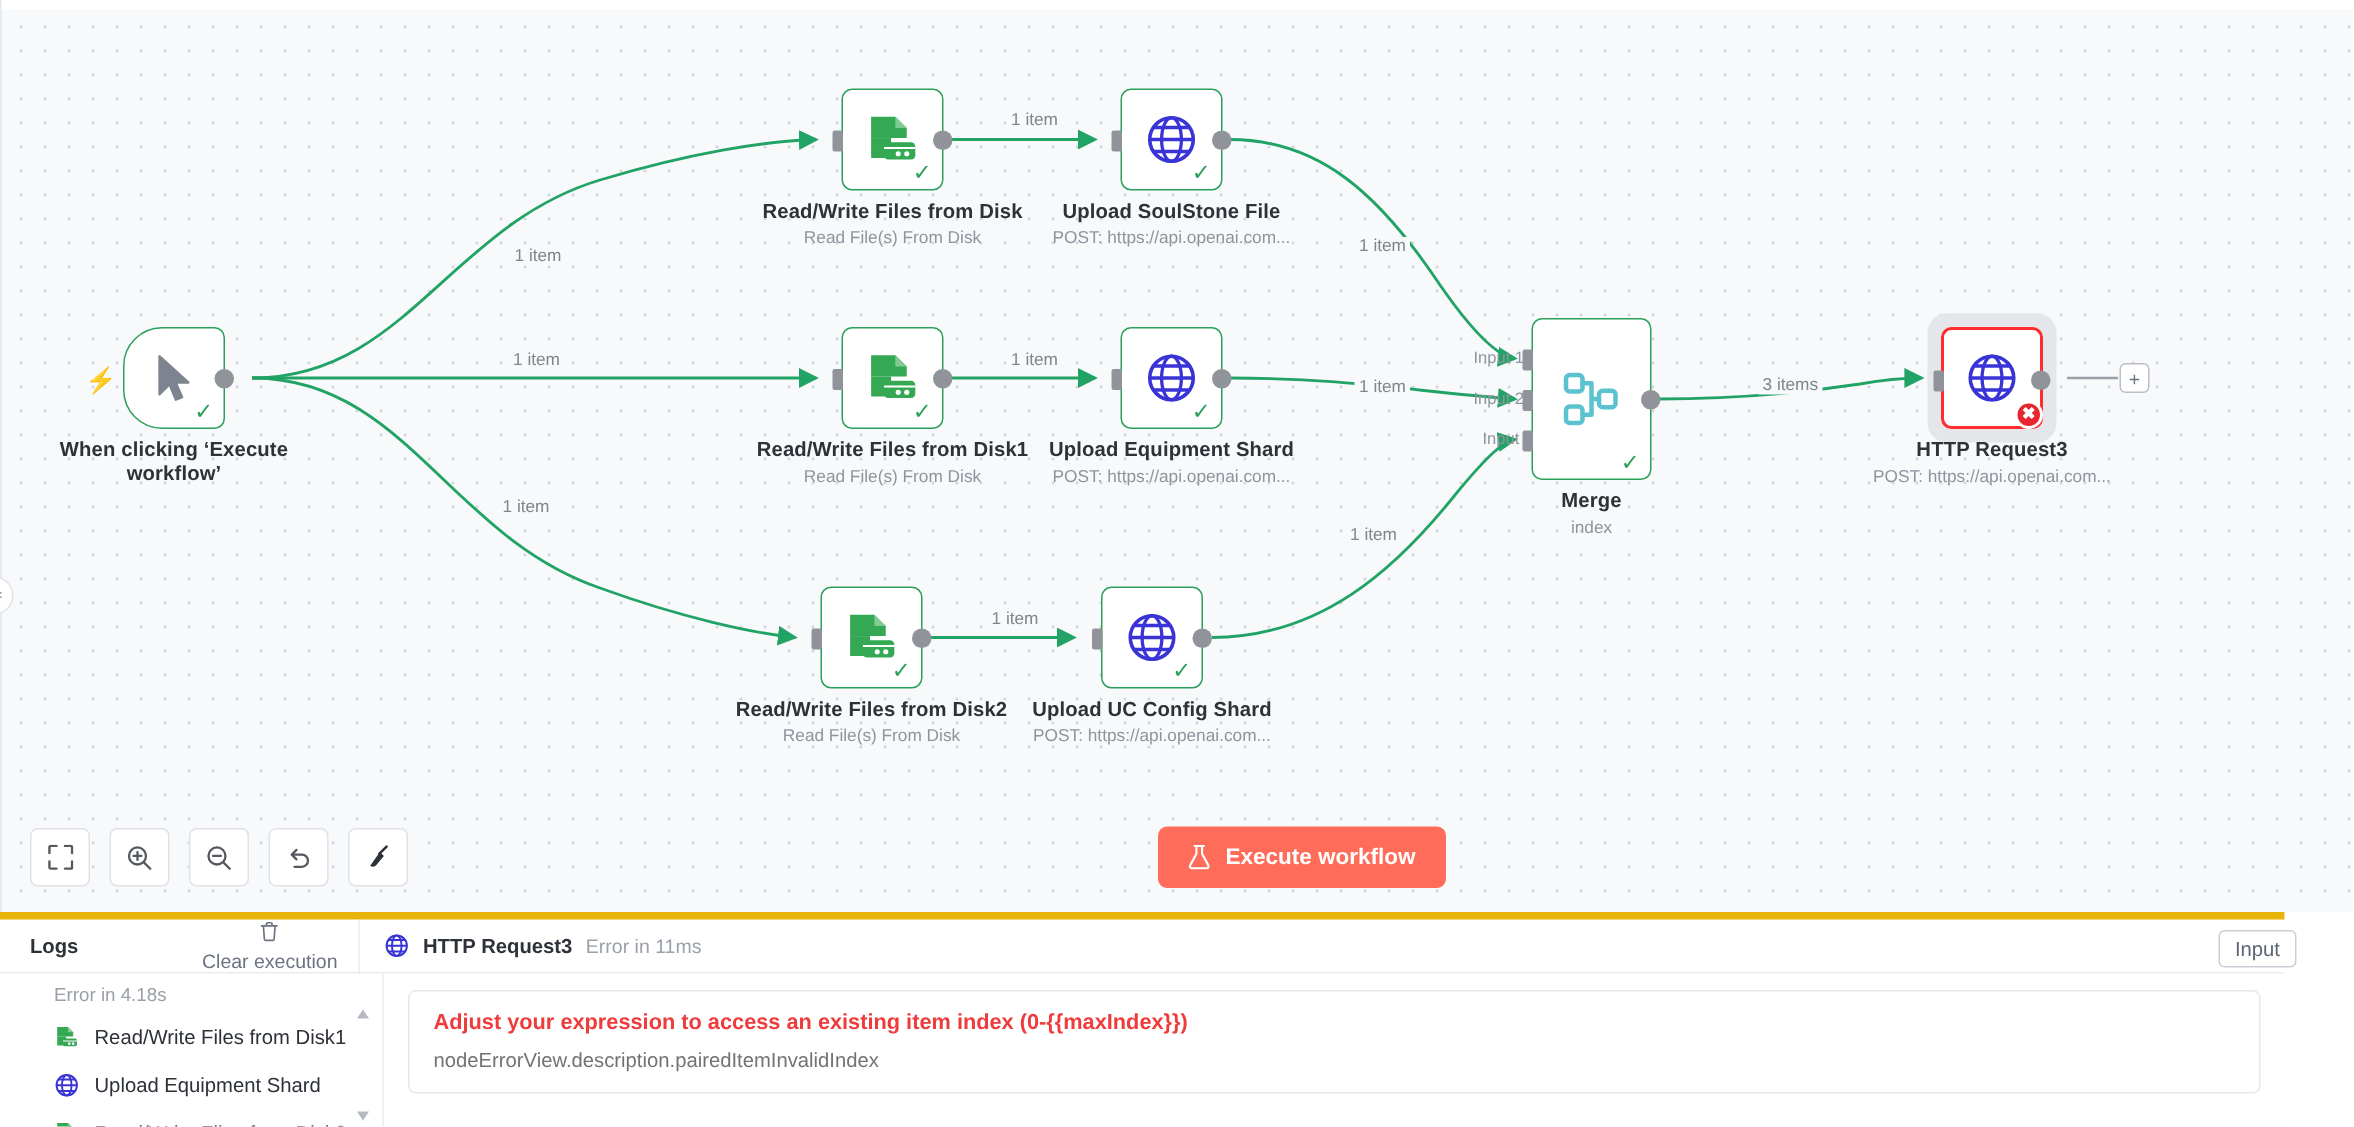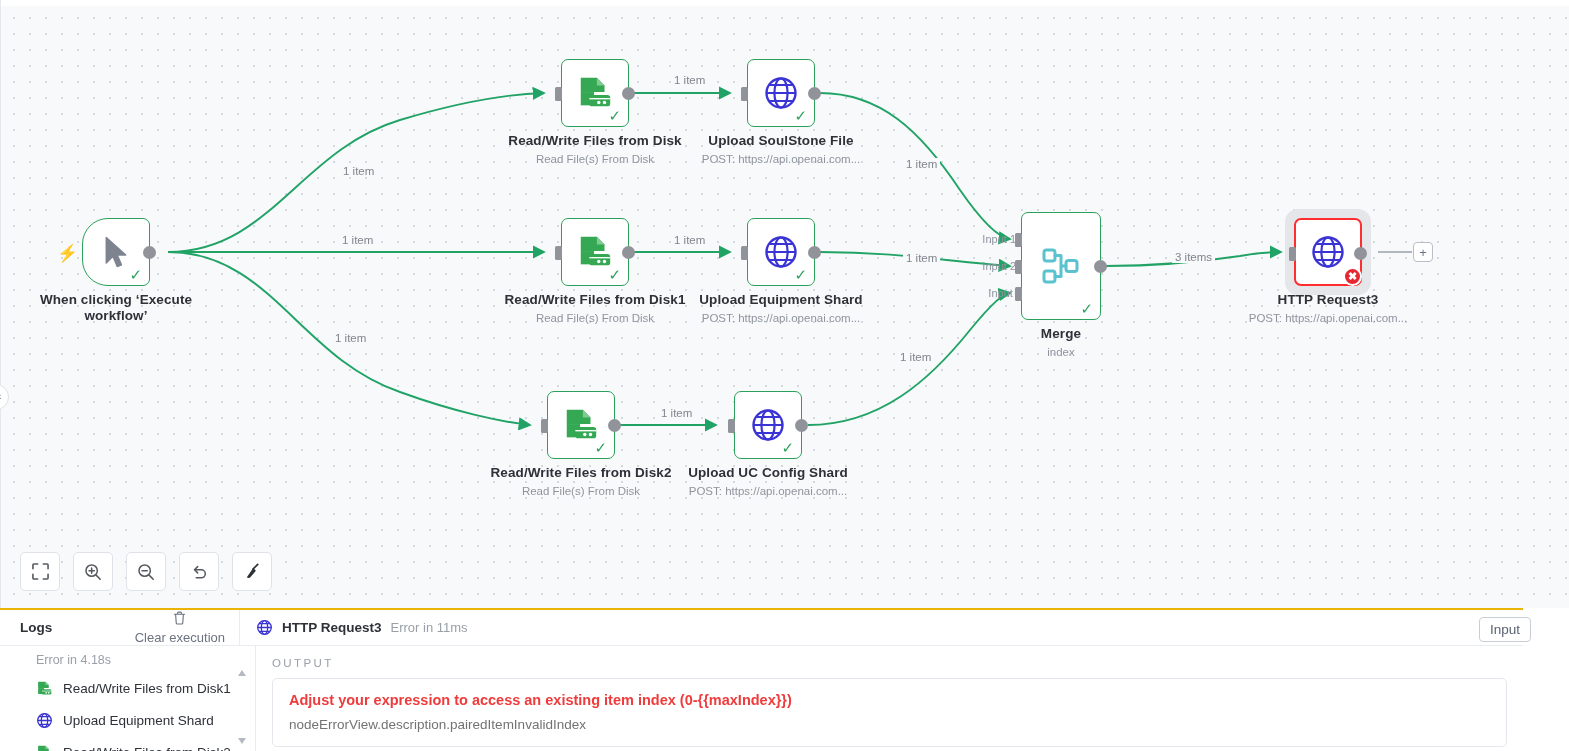--- a/index.html
+++ b/index.html
@@ -119,21 +119,21 @@
     height:41px; padding:0 20px;
     background:#ff6d5a; border-radius:6px; border:none;
     display:flex; align-items:center; gap:10px;
     color:#fff; font-size:15px; font-weight:700;
     font-family:"Liberation Sans", sans-serif;
   }
 
   
   #logs {
     position:absolute; left:0; top:608px; width:1523px; height:143px;
-    background:#fff; border-top:2px solid #eab308;
+    background:#fff; border-top:5px solid #eab308;
   }
   .logs-head {
     height:36px; display:flex; align-items:center;
     border-bottom:1px solid #e9ecf0;
   }
   .logs-head-left {
     width:240px; height:36px; display:flex; align-items:center;
     justify-content:space-between; padding:0 14px 0 20px;
     border-right:1px solid #e9ecf0;
   }
@@ -443,20 +443,27 @@
         </svg>
       </div>
       <div class="tool-btn">
         <svg width="19" height="19" viewBox="0 0 20 20">
           <path d="M15.5 2.5 L10.5 7.5" stroke="#2d3138" stroke-width="1.8" stroke-linecap="round"></path>
           <path d="M10.8 6.4 L13.6 9.2 L8.2 15.6 a3 3 0 0 1-4.2 0.4 Z" fill="#2d3138"></path>
         </svg>
       </div>
     </div>
 
+    <button class="exec-btn">
+      <svg width="15" height="17" viewBox="0 0 16 18">
+        <path d="M6 1 V6.5 L1.6 14.6 A1.4 1.4 0 0 0 2.8 16.8 H13.2 A1.4 1.4 0 0 0 14.4 14.6 L10 6.5 V1" fill="none" stroke="#fff" stroke-width="1.5" stroke-linejoin="round"></path>
+        <path d="M4.7 1 H11.3" stroke="#fff" stroke-width="1.5" stroke-linecap="round"></path>
+      </svg>
+      <span>Execute workflow</span>
+    </button>
   </div>
 
   <div id="logs">
     <div class="logs-head">
       <div class="logs-head-left">
         <div class="logs-title">Logs</div>
         <div class="clear-exec">
           <svg width="13" height="14" viewBox="0 0 14 15">
             <path d="M1.5 3.5 H12.5 M5 3.5 V2 a.8 .8 0 0 1 .8-.8 H8.2 a.8 .8 0 0 1 .8 .8 V3.5
                      M2.8 3.5 L3.5 13 a1 1 0 0 0 1 .9 H9.5 a1 1 0 0 0 1-.9 L11.2 3.5" fill="none" stroke="#6b7280" stroke-width="1.2" stroke-linecap="round" stroke-linejoin="round"></path>
@@ -517,21 +524,20 @@
           <span>Read/Write Files from Disk2</span>
         </div>
 
         <div class="log-scroll">
           <span class="arr up"></span>
           <span class="arr dn"></span>
         </div>
       </div>
 
       <div class="logs-right">
-        <div class="out-label">OUTPUT</div>
         <div class="out-card">
           <div class="out-err">Adjust your expression to access an existing item index (0-{{maxIndex}})</div>
           <div class="out-desc">nodeErrorView.description.pairedItemInvalidIndex</div>
         </div>
       </div>
     </div>
   </div>
 </div>
 
 </body></html>

